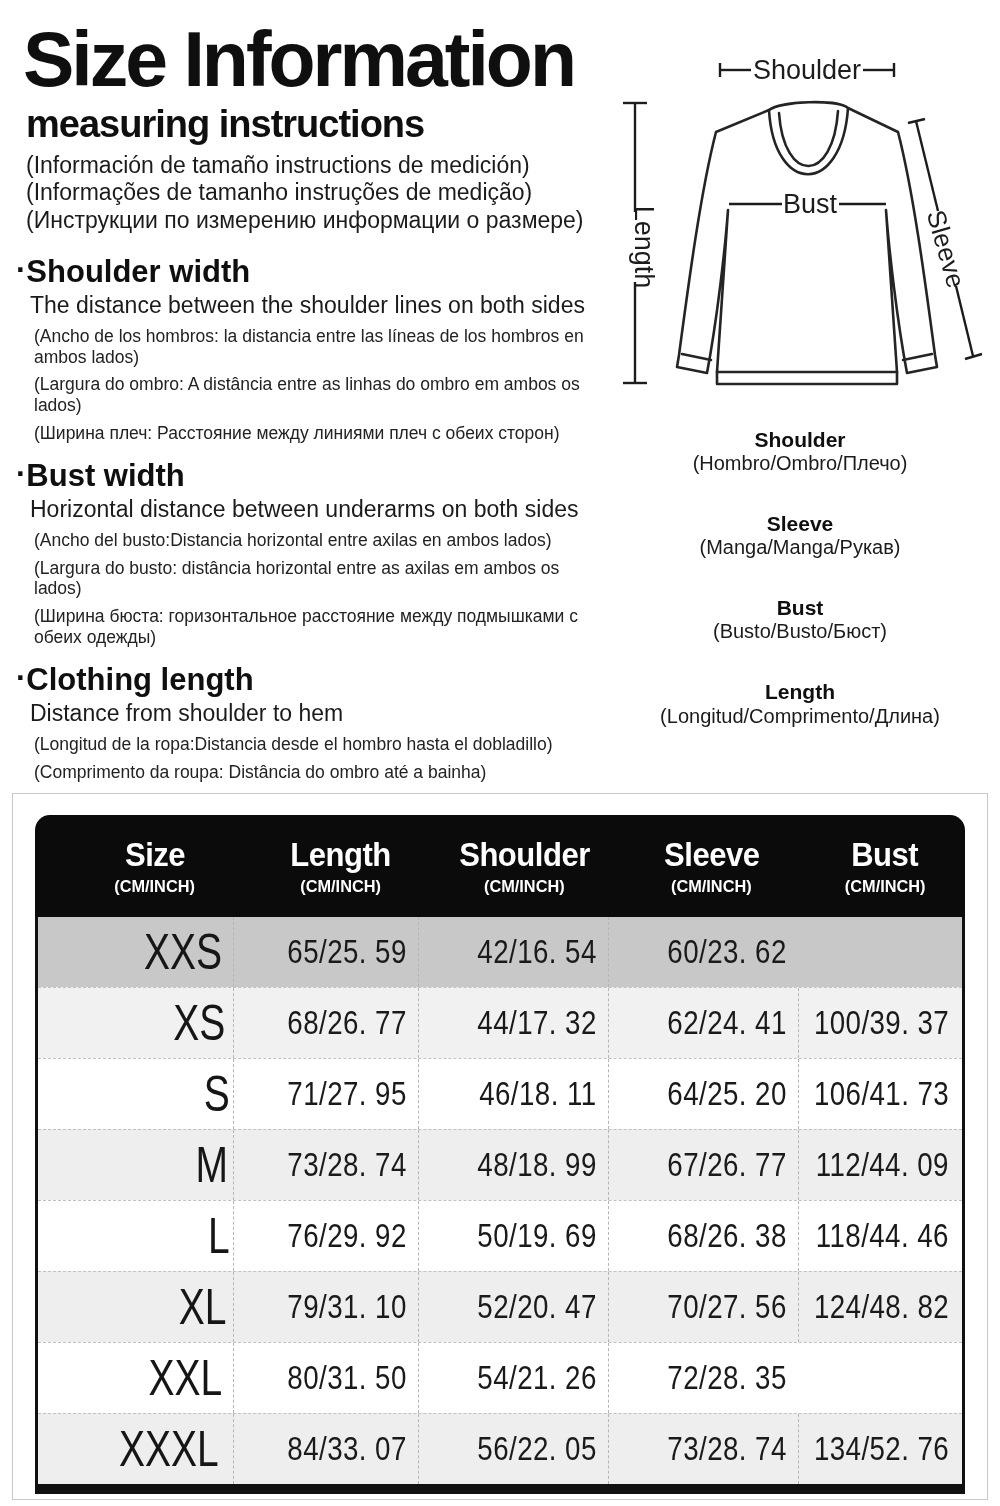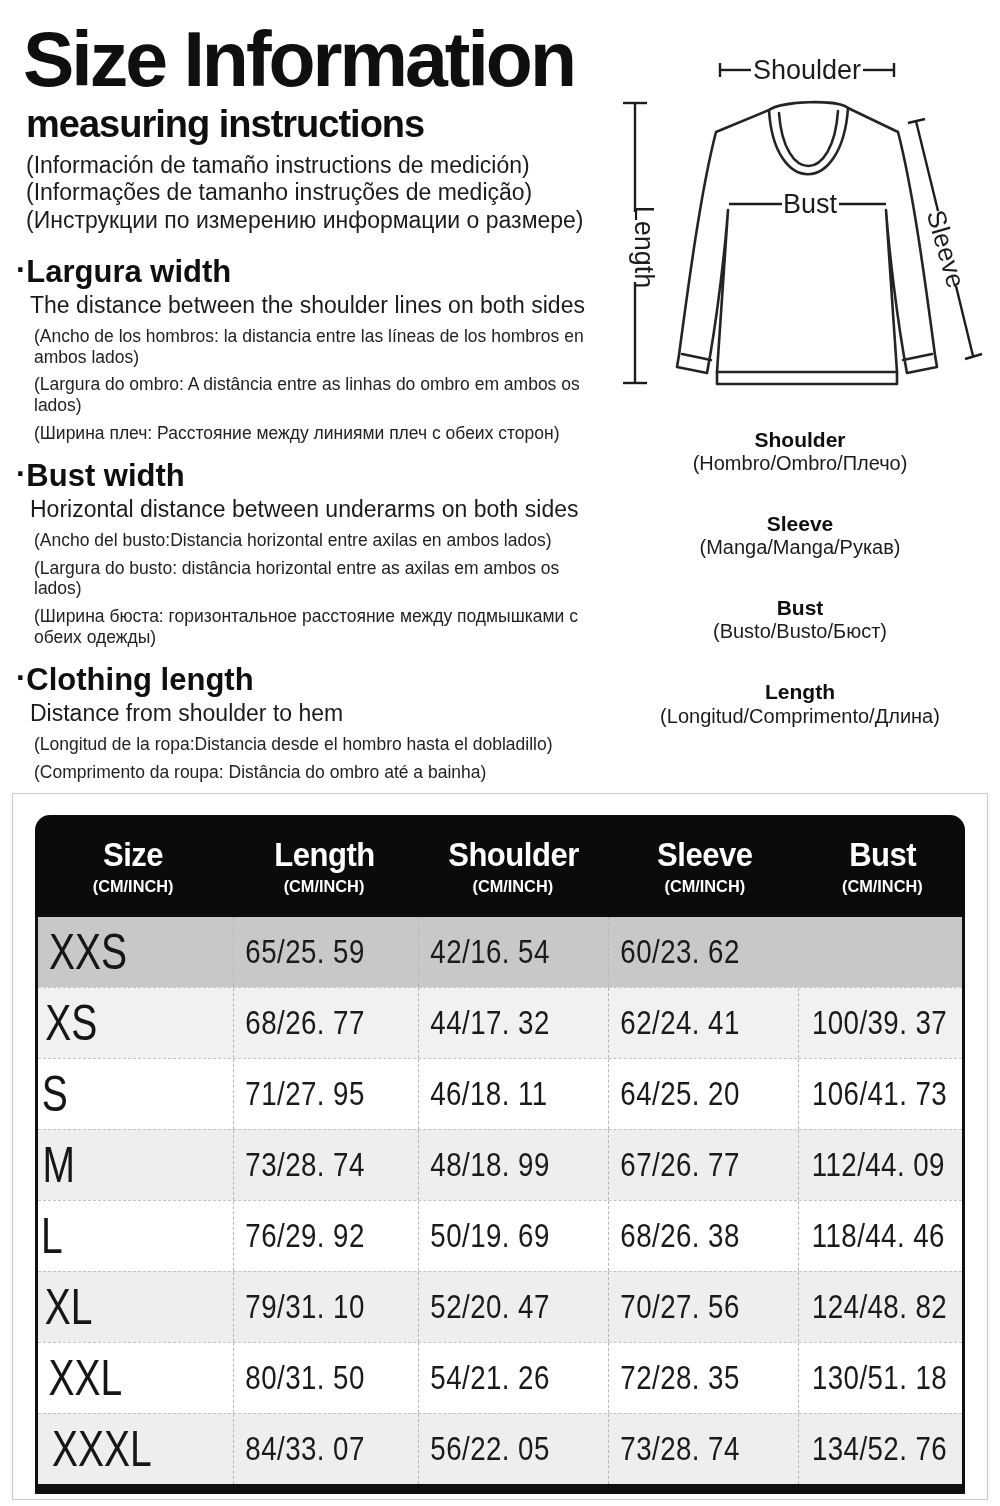--- a/index.html
+++ b/index.html
@@ -26,44 +26,44 @@
   .legend-item{margin-bottom:37px;}
   .legend-term{font-size:21px;font-weight:700;line-height:1.15;color:#0f0f0f;}
   .legend-trans{font-size:20px;line-height:1.15;color:#1b1b1b;}
   
   .table-panel{position:absolute;left:12px;top:793px;width:976px;height:707px;background:#fff;border:1px solid #c9c9c9;box-sizing:border-box;}
   .size-table{position:absolute;left:22px;top:21px;width:930px;}
   .thead{height:102px;background:#0b0b0b;border-radius:15px 15px 0 0;display:flex;align-items:center;}
   .hcell{text-align:center;color:#fff;}
   .hword{font-size:33px;font-weight:700;letter-spacing:-0.5px;display:inline-block;transform:scaleX(.94);}
   .hunit{font-size:17px;font-weight:700;margin-top:3px;display:block;transform:scaleX(.96);}
-  .c0{width:21.1%;} .c1{width:20.0%;} .c2{width:20.6%;} .c3{width:20.6%;} .c4{width:17.7%;}
+  .c0{width:21.1%;padding-left:24px;} .c1{width:20.0%;} .c2{width:20.6%;} .c3{width:20.6%;} .c4{width:17.7%;}
   .tbody{border-left:3px solid #101010;border-right:3px solid #101010;border-bottom:10px solid #101010;box-sizing:border-box;}
   .trow{height:70px;display:flex;}
   .trow + .trow{border-top:1px dashed #c2c2c2;}
-  .tcell{display:flex;align-items:center;justify-content:flex-start;box-sizing:border-box;}
+  .tcell{display:flex;align-items:center;justify-content:flex-end;box-sizing:border-box;}
   .tcell + .tcell{border-left:1px dashed #b5b5b5;}
   .size-label{font-size:50px;font-weight:400;display:inline-block;transform:scaleX(.78);color:#161616;}
   .val{font-size:33px;display:inline-block;transform:scaleX(.84);letter-spacing:.5px;color:#1a1a1a;white-space:nowrap;}
   .bg-hi{background:#c8c8c8;} .bg-a{background:#f1f1f1;} .bg-w{background:#ffffff;} .bg-b{background:#eeeeee;}
 </style>
 </head>
 <body>
 
 <div class="intro">
   <h1 class="main-title">Size Information</h1>
   <div class="sub-title">measuring instructions</div>
   <div class="intro-line">(Información de tamaño instructions de medición)</div>
   <div class="intro-line">(Informações de tamanho instruções de medição)</div>
   <div class="intro-line">(Инструкции по измерению информации о размере)</div>
 </div>
 
 <div class="sections">
   <div class="section">
-    <h3 class="sec-title"><span class="sec-bullet">·</span><span>Largura width</span></h3>
+    <h3 class="sec-title"><span class="sec-bullet">·</span><span>Shoulder width</span></h3>
     <div class="sec-desc">The distance between the shoulder lines on both sides</div>
     <div class="sec-trans">(Ancho de los hombros: la distancia entre las líneas de los hombros en ambos lados)</div>
     <div class="sec-trans">(Largura do ombro: A distância entre as linhas do ombro em ambos os lados)</div>
     <div class="sec-trans">(Ширина плеч: Расстояние между линиями плеч с обеих сторон)</div>
   </div>
   <div class="section">
     <h3 class="sec-title"><span class="sec-bullet">·</span><span>Bust width</span></h3>
     <div class="sec-desc">Horizontal distance between underarms on both sides</div>
     <div class="sec-trans">(Ancho del busto:Distancia horizontal entre axilas en ambos lados)</div>
     <div class="sec-trans">(Largura do busto: distância horizontal entre as axilas em ambos os lados)</div>
@@ -268,23 +268,20 @@
           </div>
         <div class="tcell c1">
             <span class="val">80/31. 50</span>
           </div>
         <div class="tcell c2">
             <span class="val">54/21. 26</span>
           </div>
         <div class="tcell c3">
             <span class="val">72/28. 35</span>
           </div>
-        <div class="tcell c4">
-            <span class="val">130/51. 18</span>
-          </div>
       </div>
       <div class="trow bg-b">
         <div class="tcell c0">
             <span class="size-label">XXXL</span>
           </div>
         <div class="tcell c1">
             <span class="val">84/33. 07</span>
           </div>
         <div class="tcell c2">
             <span class="val">56/22. 05</span>

